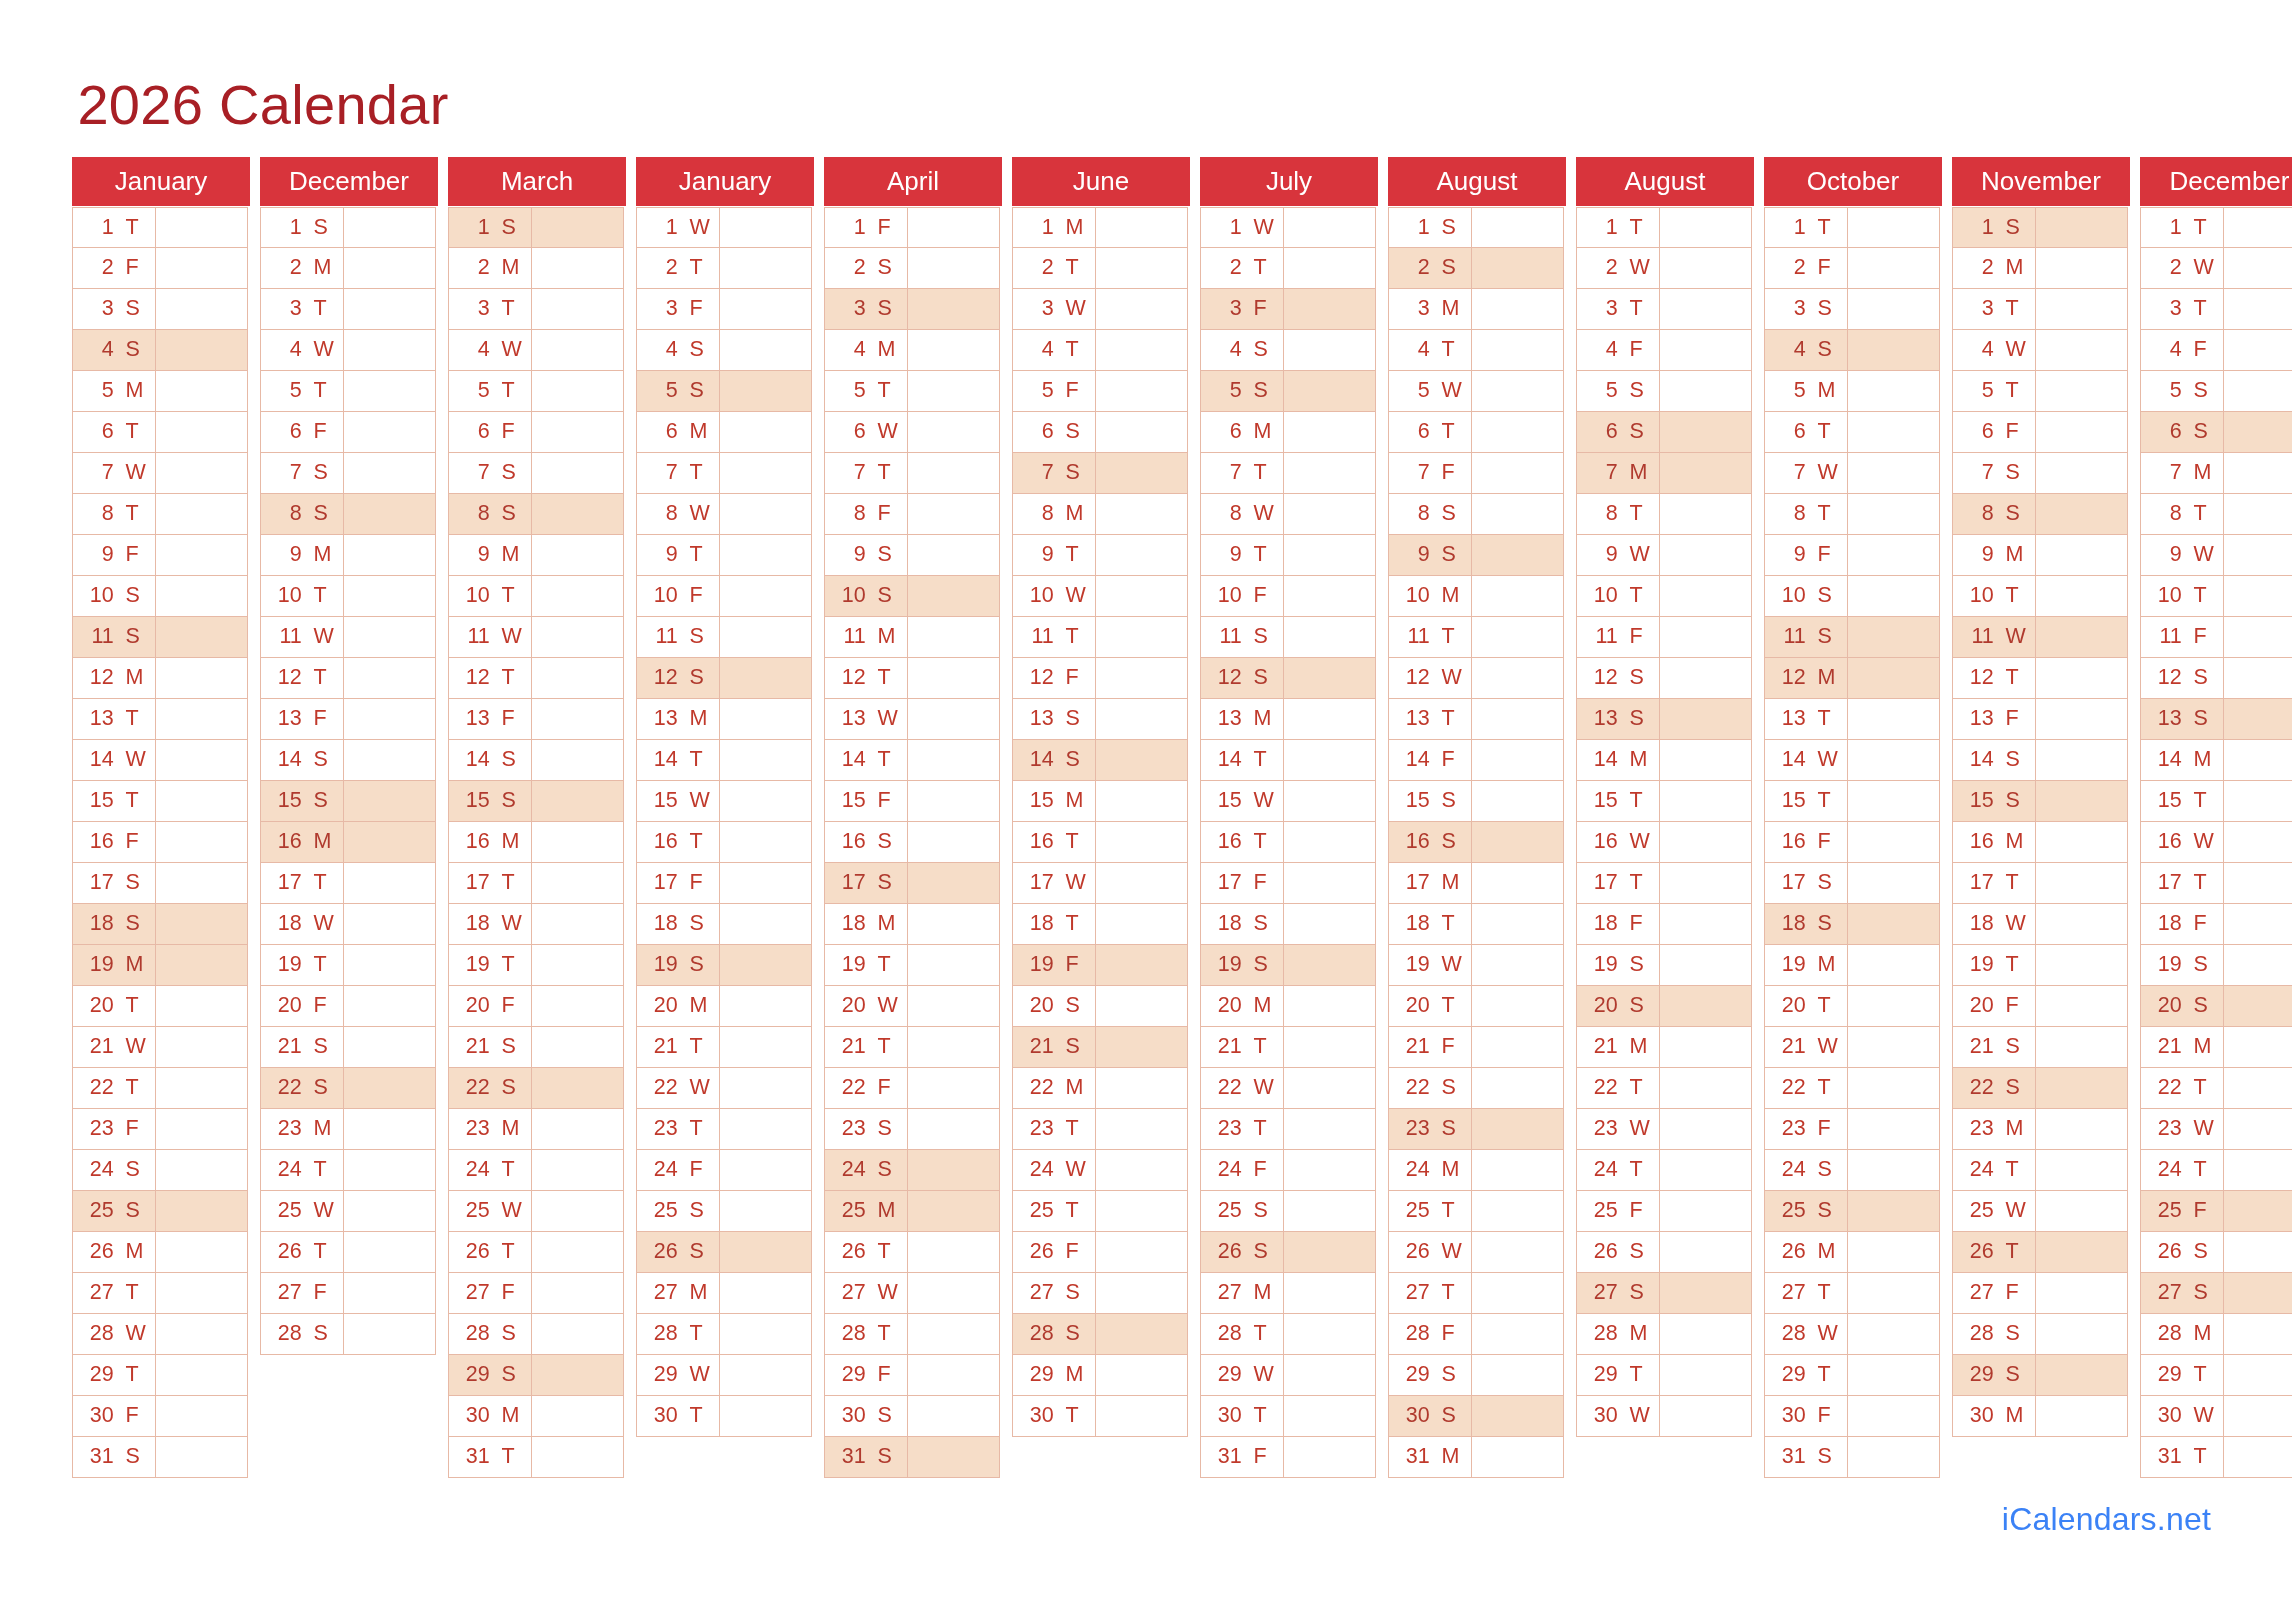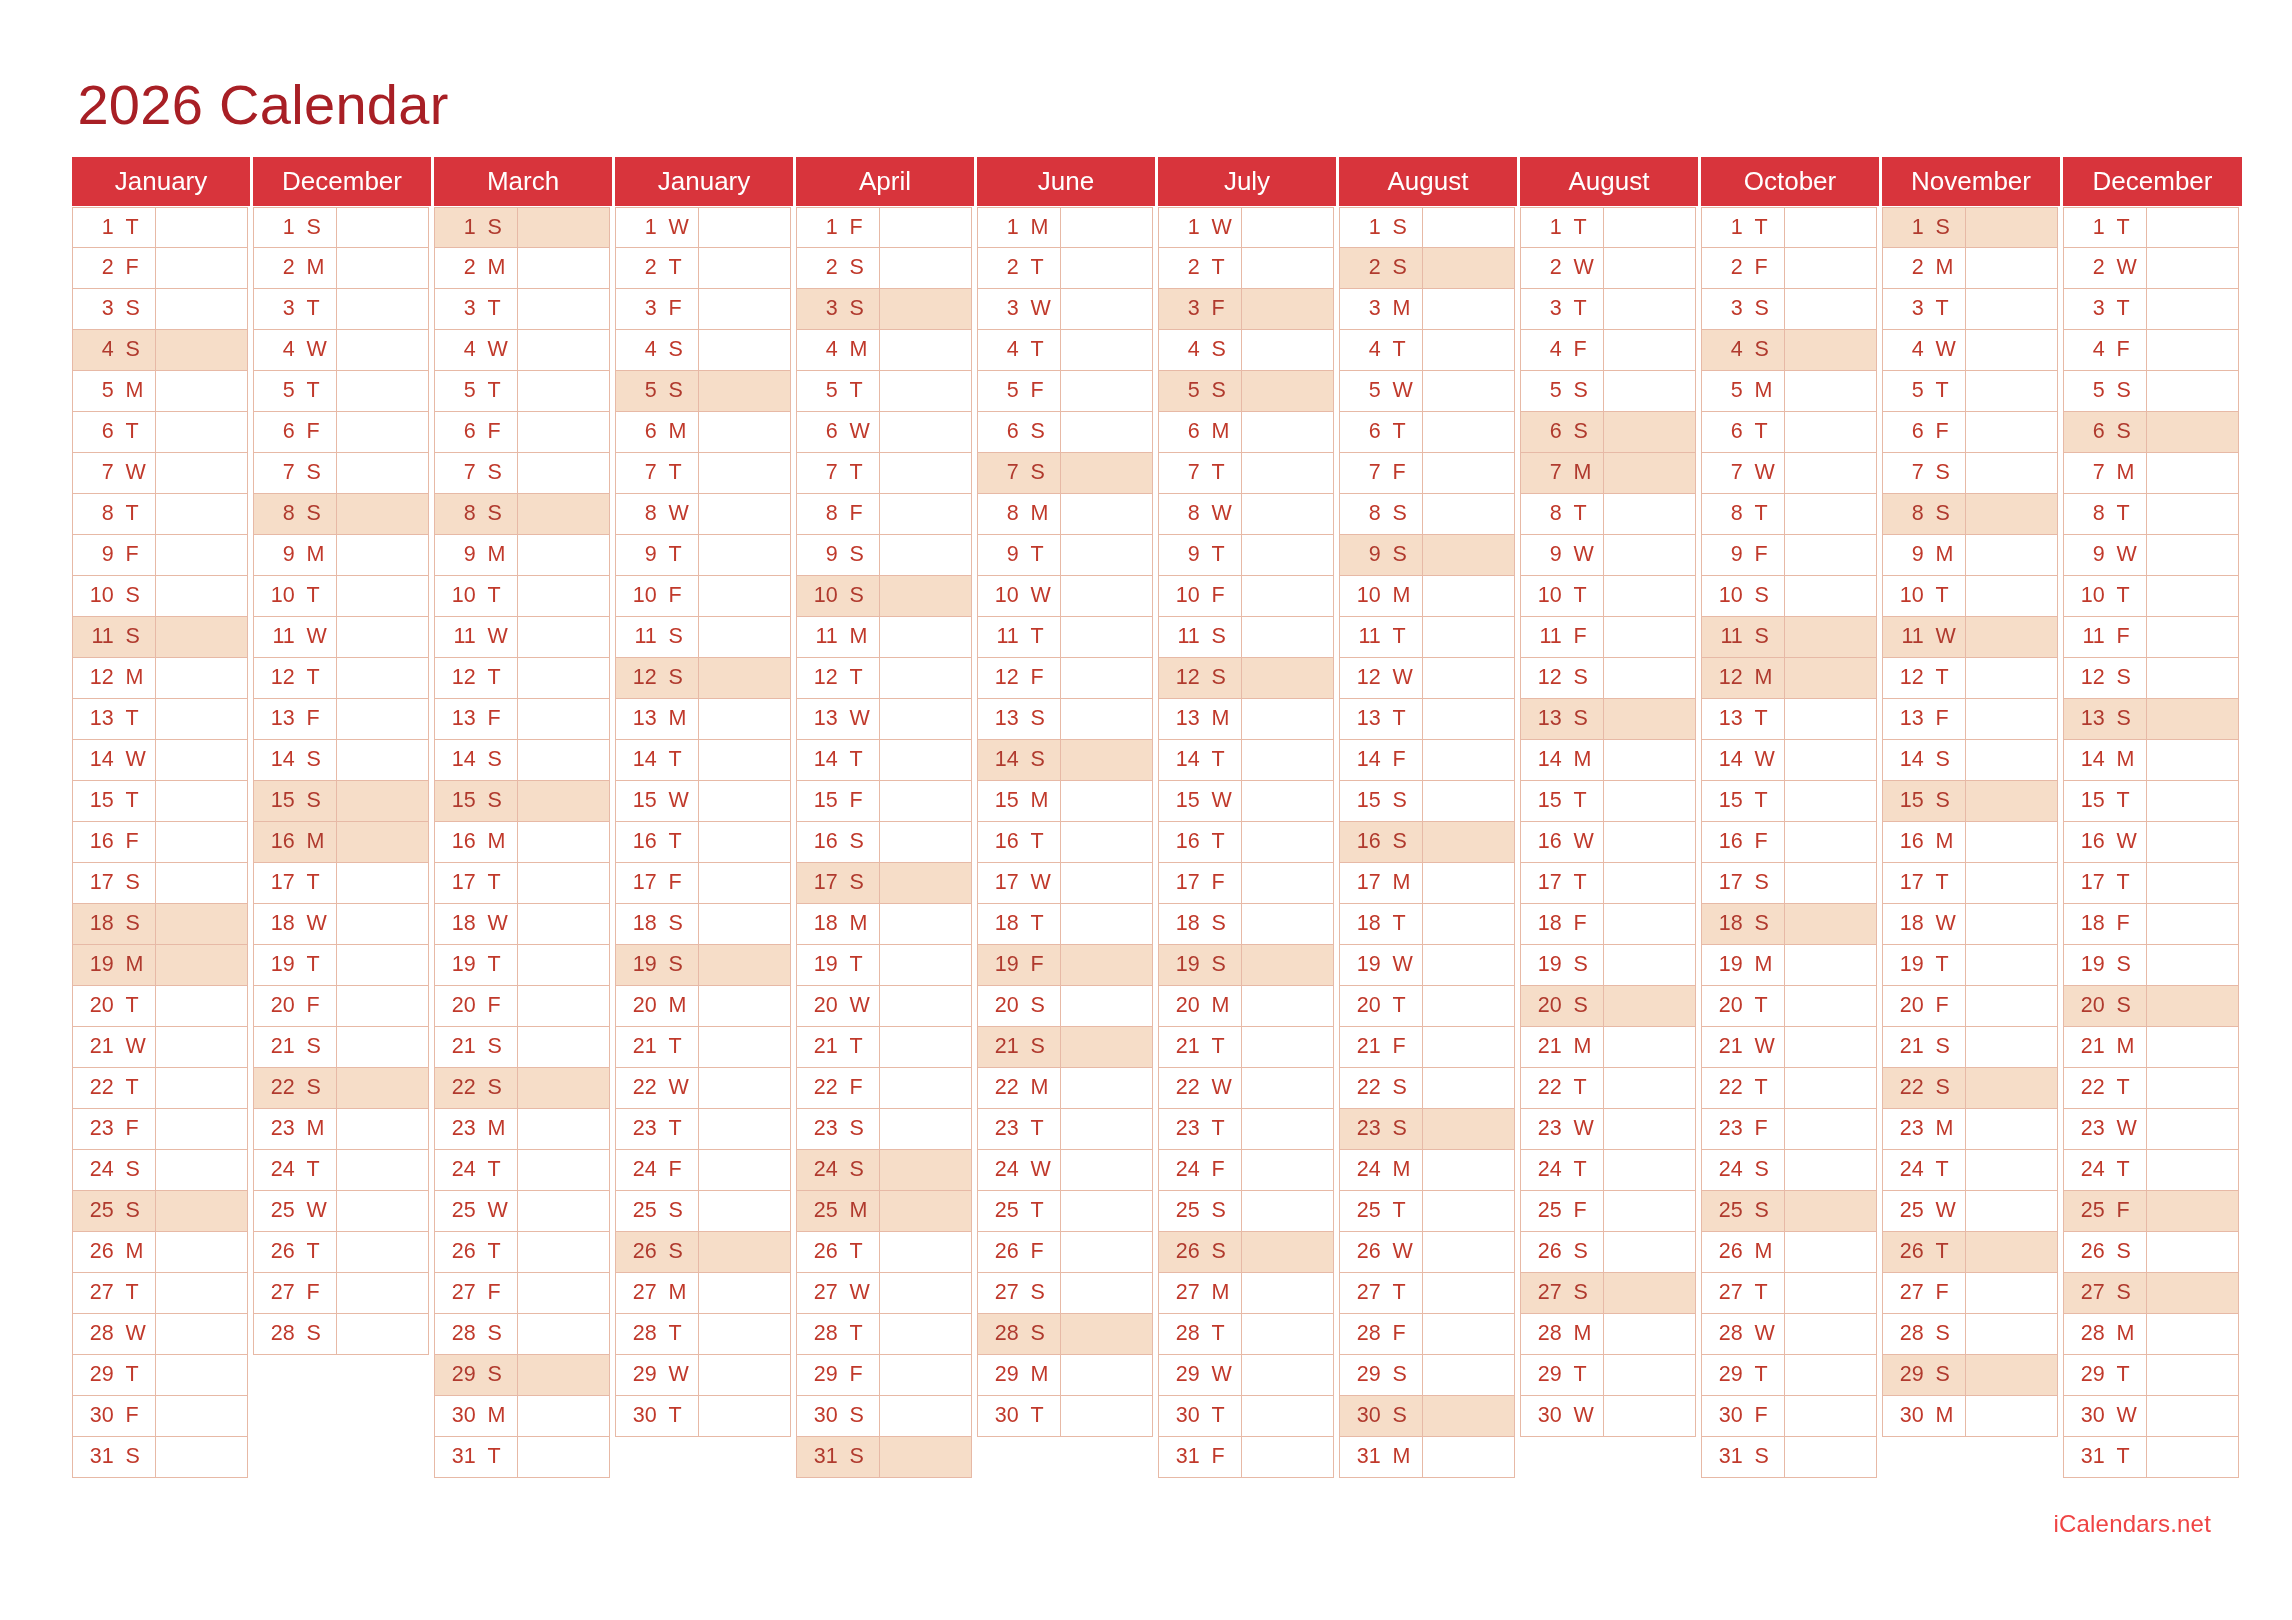--- a/index.html
+++ b/index.html
@@ -23,21 +23,21 @@
   .title {
     font-size: 56px;
     color: #a81f25;
     font-weight: normal;
     margin: 0 0 19.7px 5.4px;
     letter-spacing: 0.3px;
   }
   .calendar {
     display: flex;
     width: 2149px;
-    gap: 2px;
+    gap: 9px;
   }
   .month-col {
     width: 179px;
     flex: 0 0 179px;
   }
   .month-head {
     background: #d8343c;
     color: #ffffff;
     font-size: 26px;
     text-align: center;
@@ -96,22 +96,22 @@
   }
   .day-cell.weekend .dnum,
   .day-cell.weekend .dwd { color: #b03a2e; }
   .dnote {
     flex: 1 1 auto;
   }
   .footer {
     position: absolute;
     right: 82px;
     bottom: 82px;
-    font-size: 24px;
-    color: #ef4444;
+    font-size: 32px;
+    color: #3b82f6;
     letter-spacing: 0.2px;
   }
 </style>
 </head>
 <body>
 
 <div class="page">
   <h1 class="title">2026 Calendar</h1>
   <div class="calendar" id="calendar">
       <div class="month-col">

